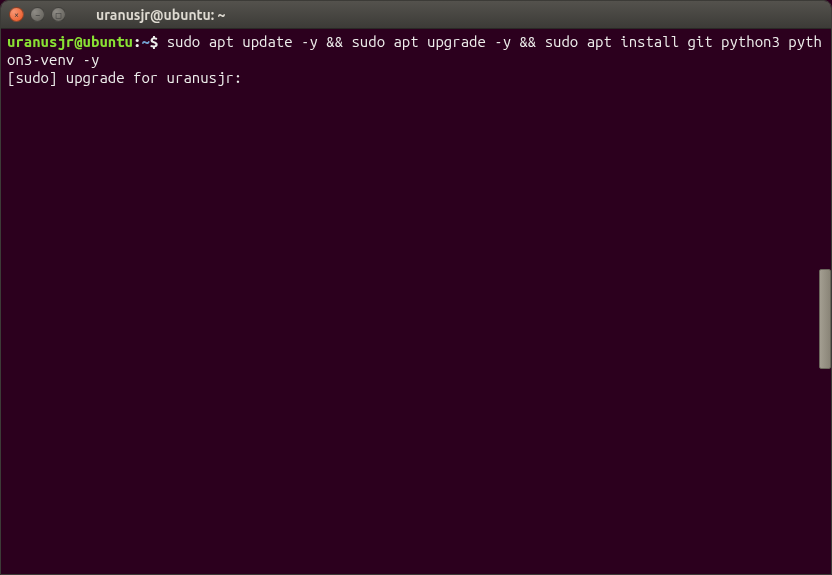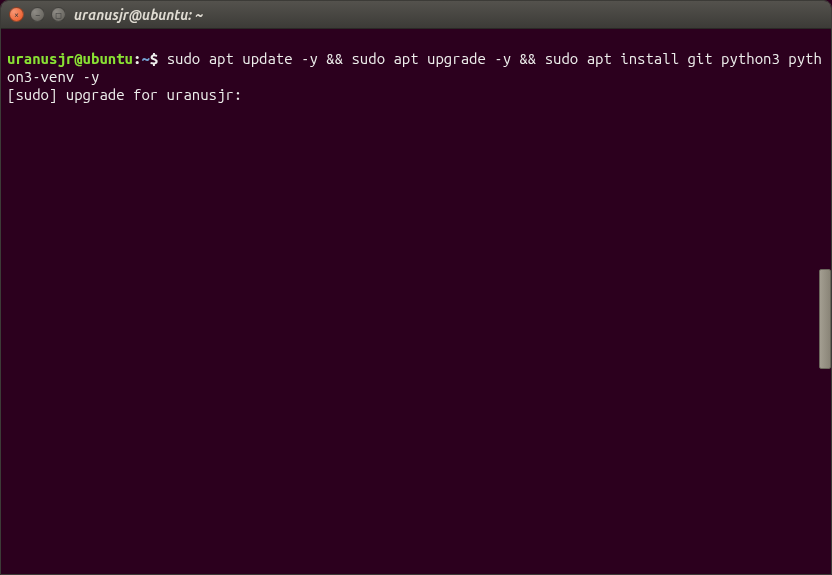--- a/index.html
+++ b/index.html
@@ -56,27 +56,26 @@
       background: radial-gradient(circle at 30% 30%, #8e8b85, #5f5d57);
     }
     .btn-max {
       background: radial-gradient(circle at 30% 30%, #8e8b85, #5f5d57);
     }
     .title-text {
       color: #dfdbd2;
       font-size: 14px;
       font-weight: bold;
       font-family: "Ubuntu", sans-serif;
-      margin-left: 0;
-      font-style: italic;
+      margin-left: 22px;
     }
     .terminal-body {
       flex: 1;
       background: #2c001e;
-      padding: 21px 6px;
+      padding: 4px 6px;
       font-size: 15px;
       line-height: 1.2;
       color: #eeeeec;
       position: relative;
       cursor: text;
     }
     .prompt-user {
       color: #8ae234;
       font-weight: bold;
     }

